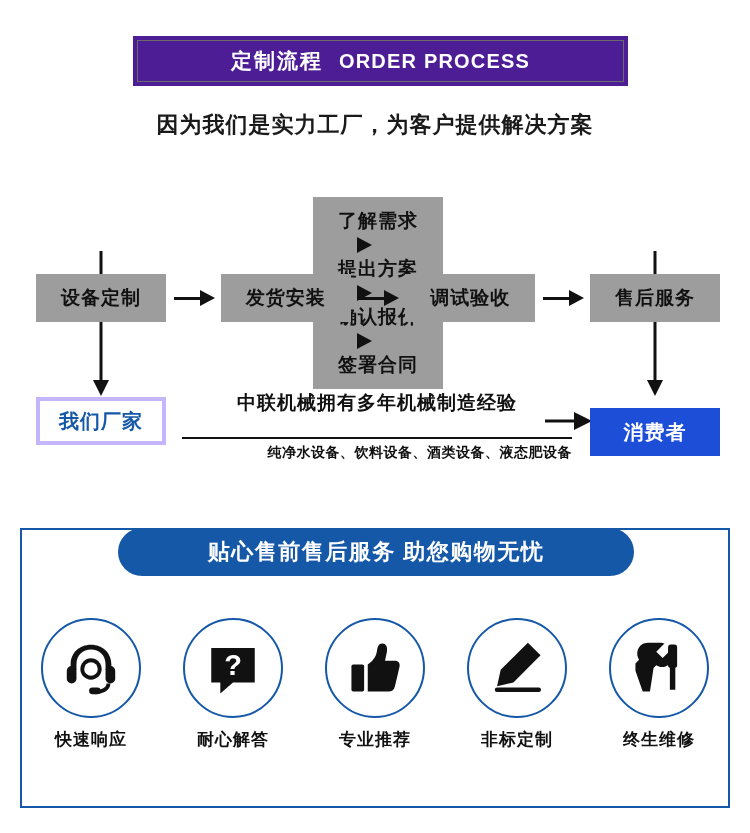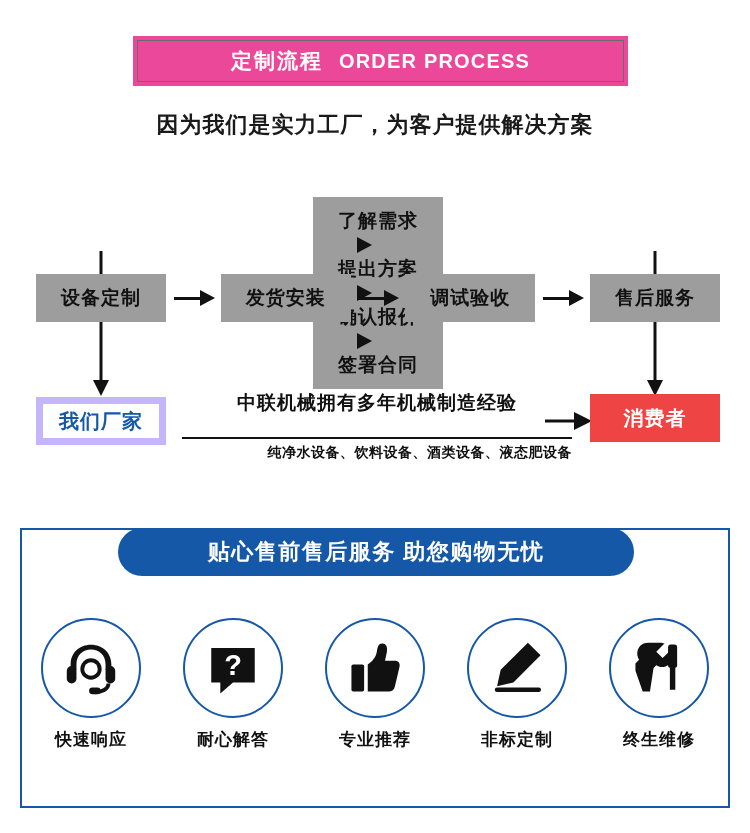--- a/index.html
+++ b/index.html
@@ -16,21 +16,21 @@
     overflow: hidden;
   }
 
   
   .header-banner {
     position: absolute;
     left: 133px;
     top: 36px;
     width: 495px;
     height: 50px;
-    background: #ec4899;
+    background: #4c1d95;
     display: flex;
     align-items: center;
     justify-content: center;
     gap: 16px;
   }
   .header-banner .inner-border {
     position: absolute;
     left: 4px;
     top: 4px;
     right: 4px;
@@ -126,37 +126,37 @@
   }
 
   
   .factory-box {
     position: absolute;
     left: 36px;
     top: 397px;
     width: 130px;
     height: 48px;
     background: #ffffff;
-    border: 7px solid #c4b5fd;
+    border: 4px solid #c4b5fd;
     color: #1558a8;
     font-size: 20px;
     font-weight: bold;
     display: flex;
     align-items: center;
     justify-content: center;
     letter-spacing: 1px;
     box-sizing: border-box;
   }
   .consumer-box {
     position: absolute;
     left: 590px;
-    top: 394px;
+    top: 408px;
     width: 130px;
     height: 48px;
-    background: #ef4444;
+    background: #1d4ed8;
     color: #ffffff;
     font-size: 20px;
     font-weight: bold;
     display: flex;
     align-items: center;
     justify-content: center;
     letter-spacing: 1px;
   }
   .middle-text {
     position: absolute;

